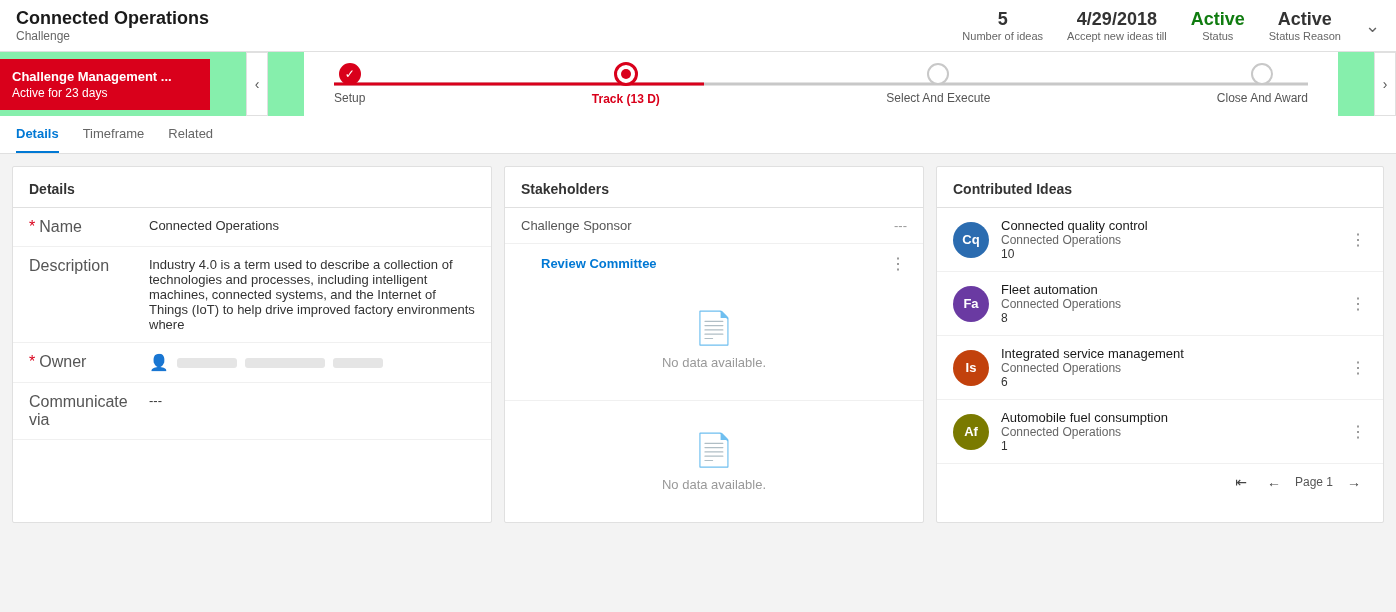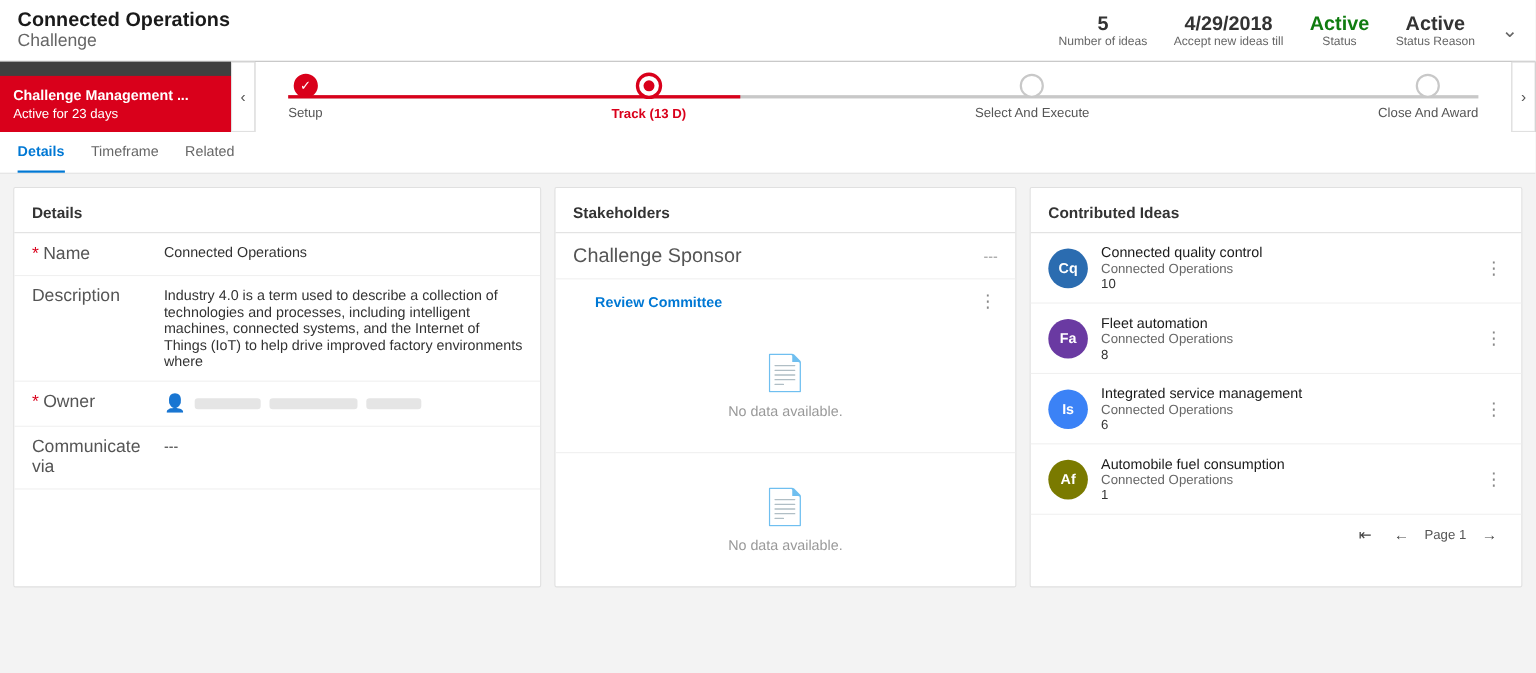--- a/index.html
+++ b/index.html
@@ -1,30 +1,30 @@
 <!DOCTYPE html>
 <html><head>
   <meta charset="utf-8">
   <style>
     * { box-sizing: border-box; margin: 0; padding: 0; }
     body { font-family: 'Segoe UI', Arial, sans-serif; font-size: 13px; color: #333; background: #f3f3f3; }
 
     
     .header { background: #fff; padding: 8px 16px; display: flex; align-items: center; justify-content: space-between; border-bottom: 1px solid #e0e0e0; }
     .header-left .app-title { font-size: 18px; font-weight: 600; color: #1a1a1a; }
-    .header-left .app-subtitle { font-size: 16px; color: #666; }
+    .header-left .app-subtitle { font-size: 12px; color: #666; }
     .header-right { display: flex; gap: 24px; align-items: center; }
     .header-stat { text-align: center; }
     .header-stat .stat-value { font-size: 18px; font-weight: 600; }
     .header-stat .stat-label { font-size: 11px; color: #666; }
     .header-stat.active-status .stat-value { color: #107c10; }
     .header-chevron { font-size: 18px; color: #666; cursor: pointer; }
 
     
-    .challenge-bar { display: flex; align-items: flex-end; background: #404040; }
+    .challenge-bar { display: flex; align-items: center; background: #86efac; gap: 36px; }
     .challenge-info { background: #d9001b; color: #fff; padding: 10px 12px; min-width: 210px; flex-shrink: 0; }
     .challenge-info .challenge-title { font-size: 13px; font-weight: 600; white-space: nowrap; overflow: hidden; text-overflow: ellipsis; max-width: 190px; }
     .challenge-info .challenge-days { font-size: 12px; margin-top: 2px; }
     .nav-arrow { background: #fff; border: 1px solid #e0e0e0; width: 22px; height: 64px; display: flex; align-items: center; justify-content: center; cursor: pointer; color: #555; font-size: 14px; flex-shrink: 0; }
     .nav-arrow.left { }
     .nav-arrow.right { margin-left: auto; }
 
     
     .steps-container { flex: 1; background: #fff; padding: 10px 30px; display: flex; align-items: center; justify-content: space-between; position: relative; overflow: hidden; }
     .steps-track { position: absolute; top: 50%; left: 30px; right: 30px; height: 3px; background: #c8c8c8; transform: translateY(-50%); }
@@ -56,36 +56,36 @@
     .owner-row { display: flex; align-items: center; gap: 8px; }
     .owner-icon { font-size: 16px; color: #555; }
     .owner-text { color: #ccc; background: #e5e5e5; height: 10px; border-radius: 3px; }
     .owner-text.w1 { width: 60px; }
     .owner-text.w2 { width: 80px; }
     .owner-text.w3 { width: 50px; }
 
     
     .stakeholders-panel { flex: 0 0 420px; }
     .stakeholder-row { display: flex; align-items: center; justify-content: space-between; padding: 10px 16px; border-bottom: 1px solid #f0f0f0; }
-    .stakeholder-label { font-size: 18px; color: #555; }
+    .stakeholder-label { font-size: 13px; color: #555; }
     .stakeholder-value { font-size: 13px; color: #999; }
     .review-committee-header { display: flex; align-items: center; justify-content: space-between; padding: 10px 16px 6px; }
     .review-committee-title { color: #0078d4; font-size: 13px; font-weight: 600; cursor: pointer; padding-left: 20px; }
     .no-data-container { display: flex; flex-direction: column; align-items: center; justify-content: center; padding: 30px; color: #999; }
     .no-data-icon { font-size: 32px; margin-bottom: 8px; color: #bbb; }
     .no-data-text { font-size: 13px; }
     .dots-menu { color: #888; cursor: pointer; font-size: 16px; letter-spacing: 1px; }
 
     
     .ideas-panel { flex: 1; min-width: 0; }
     .idea-item { display: flex; align-items: center; padding: 10px 16px; border-bottom: 1px solid #f0f0f0; gap: 12px; }
     .idea-avatar { width: 36px; height: 36px; border-radius: 50%; display: flex; align-items: center; justify-content: center; font-size: 13px; font-weight: 600; color: #fff; flex-shrink: 0; }
     .idea-avatar.cq { background: #2b6cb0; }
     .idea-avatar.fa { background: #6a3aa2; }
-    .idea-avatar.is { background: #3b82f6; }
+    .idea-avatar.is { background: #c2410c; }
     .idea-avatar.af { background: #7a7a00; }
     .idea-details { flex: 1; min-width: 0; }
     .idea-name { font-size: 13px; font-weight: 500; color: #1a1a1a; }
     .idea-org { font-size: 12px; color: #666; }
     .idea-count { font-size: 12px; color: #333; }
     .ideas-footer { display: flex; align-items: center; justify-content: flex-end; padding: 8px 16px; gap: 8px; }
     .page-nav-btn { background: none; border: none; cursor: pointer; color: #444; font-size: 14px; padding: 2px 6px; }
     .page-label { font-size: 12px; color: #555; }
   </style>
 </head>

